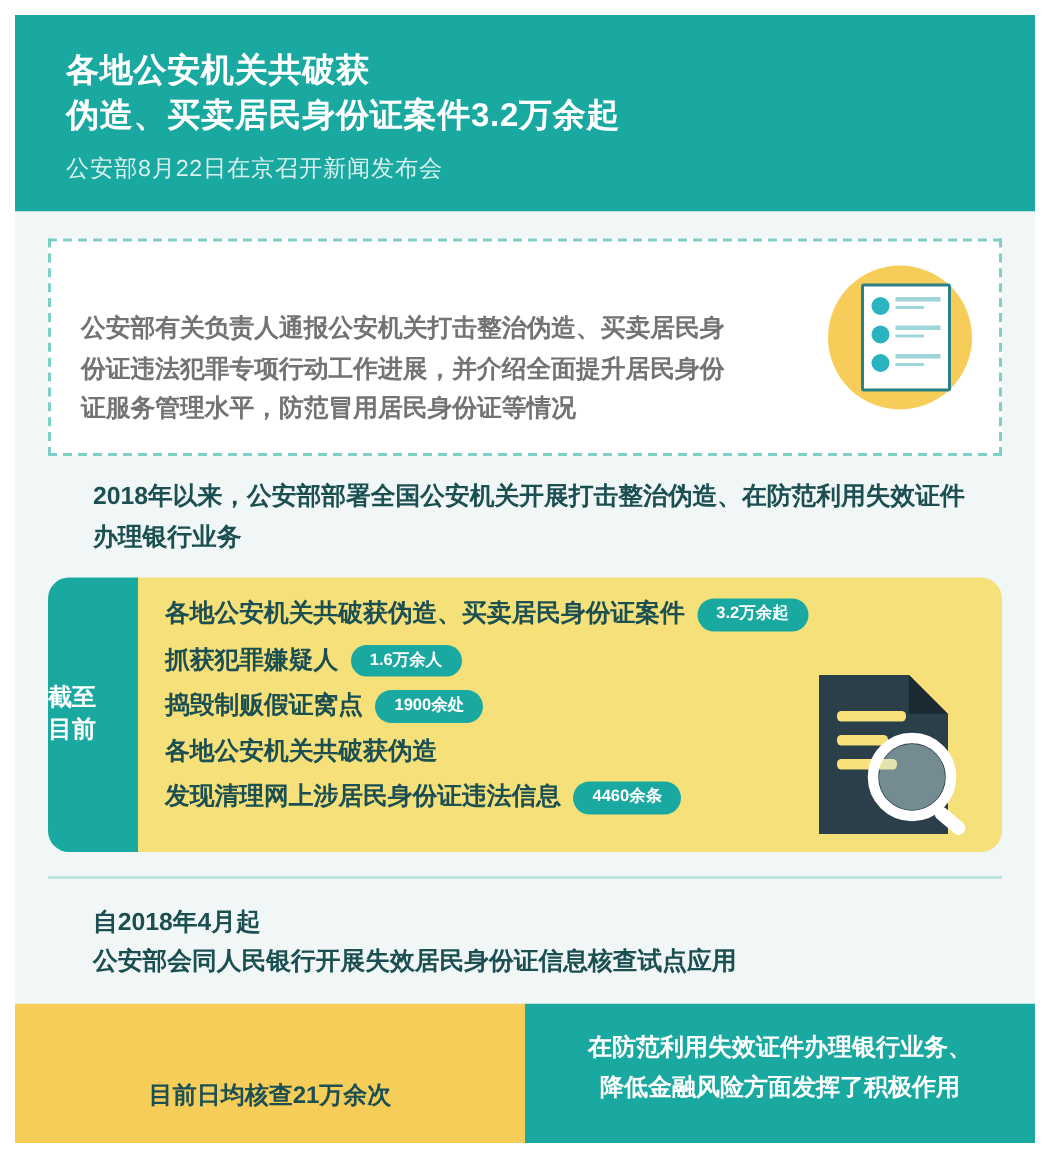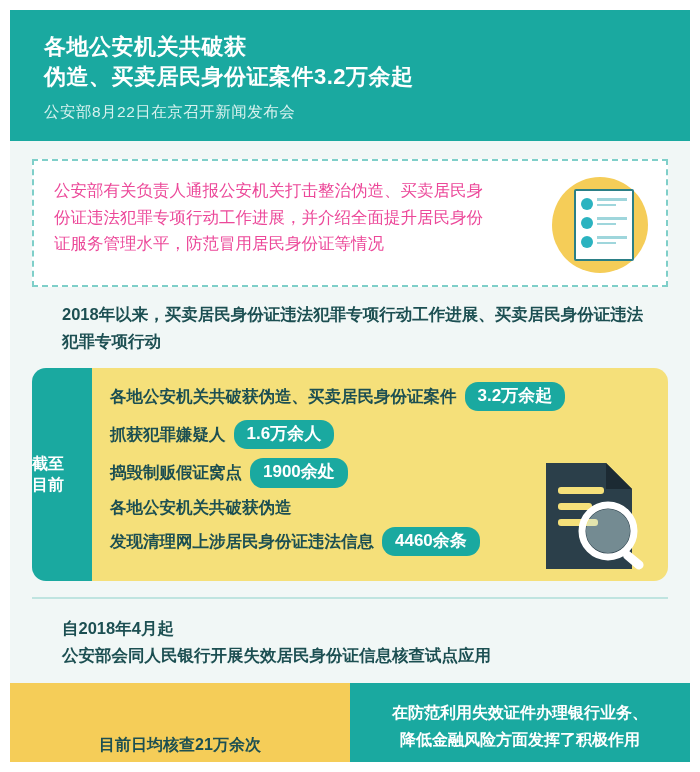--- a/index.html
+++ b/index.html
@@ -52,24 +52,25 @@
   .intro-card {
     position: relative;
     border: 2px dashed #7fcfc9;
     background: #ffffff;
     padding: 16px 18px 16px 20px;
     box-sizing: border-box;
     min-height: 128px;
   }
   .intro-card .intro-text {
     font-size: 16.5px;
-    color: #ec4899;
+    color: #737373;
     line-height: 1.62;
     width: 430px;
-    font-weight: normal;
+    font-weight: bold;
+    margin-top: 29px;
   }
   .doc-badge {
     position: absolute;
     right: 18px;
     top: 16px;
     width: 96px;
     height: 96px;
     border-radius: 50%;
     background: #f5cd58;
   }
@@ -160,21 +161,21 @@
     position: relative;
     z-index: 2;
   }
   .stat-row:last-child { margin-bottom: 0; }
   .pill {
     display: inline-block;
     background: #1aa9a0;
     color: #ffffff;
     border-radius: 13px;
     padding: 3px 13px 4px 13px;
-    font-size: 17px;
+    font-size: 11px;
     margin-left: 8px;
     white-space: nowrap;
     font-weight: bold;
   }
   .magnifier {
     position: absolute;
     right: 16px;
     bottom: 10px;
     width: 120px;
     height: 110px;
@@ -259,21 +260,21 @@
             <span class="av"></span>
             <span class="ln">
                 <i></i>
                 <i class="short"></i>
               </span>
           </div>
         </div>
       </div>
     </div>
 
-    <div class="para-2">2018年以来，买卖居民身份证违法犯罪专项行动工作进展、买卖居民身份证违法犯罪专项行动</div>
+    <div class="para-2">2018年以来，公安部部署全国公安机关开展打击整治伪造、在防范利用失效证件办理银行业务</div>
 
     <div class="stats-wrap">
       <div class="stats-tab">
         <span>截至</span>
         <span>目前</span>
       </div>
       <div class="stats-box">
 
         <div class="stat-row">
           <span>各地公安机关共破获伪造、买卖居民身份证案件</span>

